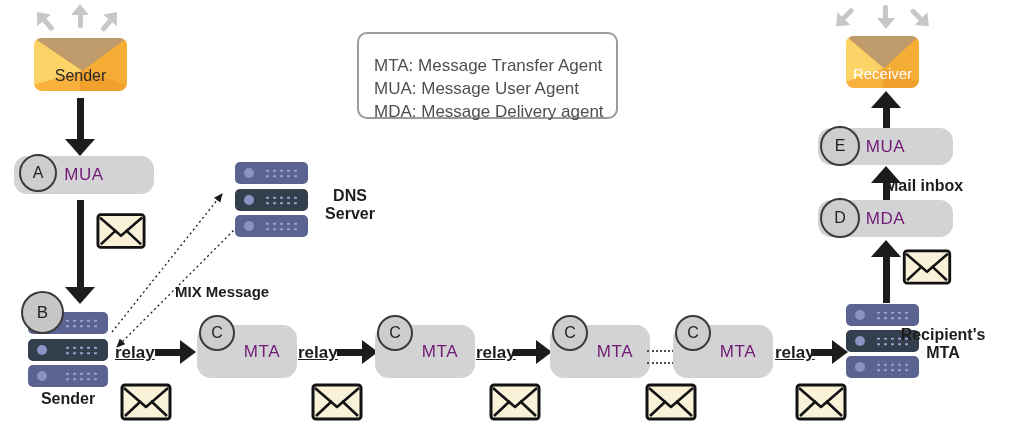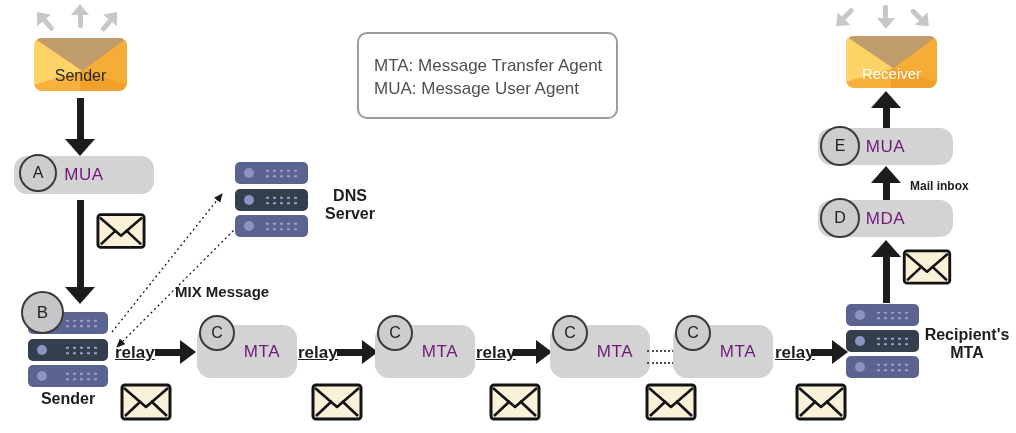--- a/index.html
+++ b/index.html
@@ -125,20 +125,21 @@
       </div>
   </div>
   <div class="lbl" style="left:310px;top:187px;width:80px;">
     <div>DNS</div>
     <div>Server</div>
   </div>
 
   <div class="legend">
     <div class="legend-line">MTA: Message Transfer Agent</div>
     <div class="legend-line">MUA: Message User Agent</div>
+    <div class="legend-line">MDA: Message Delivery agent</div>
   </div>
 
   <div class="server" style="left:28px;top:312px;width:80px;height:75px;">
     <div class="server-unit">
         <div class="led"></div>
         <div class="dots"></div>
       </div>
     <div class="server-unit dark">
         <div class="led"></div>
         <div class="dots"></div>
@@ -232,21 +233,21 @@
       </div>
     <div class="server-unit dark">
         <div class="led"></div>
         <div class="dots"></div>
       </div>
     <div class="server-unit">
         <div class="led"></div>
         <div class="dots"></div>
       </div>
   </div>
-  <div class="lbl" style="left:922px;top:326px;width:90px;">
+  <div class="lbl" style="left:898px;top:326px;width:90px;">
     <div>Recipient's</div>
     <div>MTA</div>
   </div>
 
   <div class="varrow up" style="left:871px;top:240px;height:63px;">
       <div class="stem"></div>
       <div class="head"></div>
     </div>
   <svg class="mail-icon" style="left:901px;top:249px;" width="52" height="36" viewBox="0 0 52 38">
     <rect x="2" y="2" width="48" height="34" rx="3" fill="#faf1d9" stroke="#121212" stroke-width="3"></rect>
@@ -256,21 +257,21 @@
 
   <div class="pill" style="left:818px;top:200px;width:135px;height:37px;">
     <div class="badge" style="left:2px;top:-2px;width:40px;height:40px;">D</div>
     <span class="pill-text">MDA</span>
   </div>
 
   <div class="varrow up" style="left:871px;top:166px;height:34px;">
       <div class="stem"></div>
       <div class="head"></div>
     </div>
-  <div class="lbl" style="left:910px;top:177px;font-size:12px;">Mail inbox</div>
+  <div class="lbl" style="left:885px;top:177px;font-size:16px;">Mail inbox</div>
 
   <div class="pill" style="left:818px;top:128px;width:135px;height:37px;">
     <div class="badge" style="left:2px;top:-2px;width:40px;height:40px;">E</div>
     <span class="pill-text">MUA</span>
   </div>
 
   <div class="varrow up" style="left:871px;top:91px;height:37px;">
       <div class="stem"></div>
       <div class="head"></div>
     </div>
@@ -281,20 +282,20 @@
     </div>
   <div class="mini-arrow" style="left:877px;top:4px;transform:rotate(180deg);">
       <div class="ma-head"></div>
       <div class="ma-stem"></div>
     </div>
   <div class="mini-arrow" style="left:911px;top:5px;transform:rotate(135deg);">
       <div class="ma-head"></div>
       <div class="ma-stem"></div>
     </div>
 
-  <div class="env-big" style="left:846px;top:36px;width:91px;height:52px;">
+  <div class="env-big" style="left:846px;top:36px;width:73px;height:52px;">
     <div class="tri left"></div>
     <div class="tri right"></div>
     <div class="tri flap"></div>
     <div class="env-label" style="color:#ffffff;font-size:15px;">Receiver</div>
   </div>
 
 </div>
 
 </body></html>

